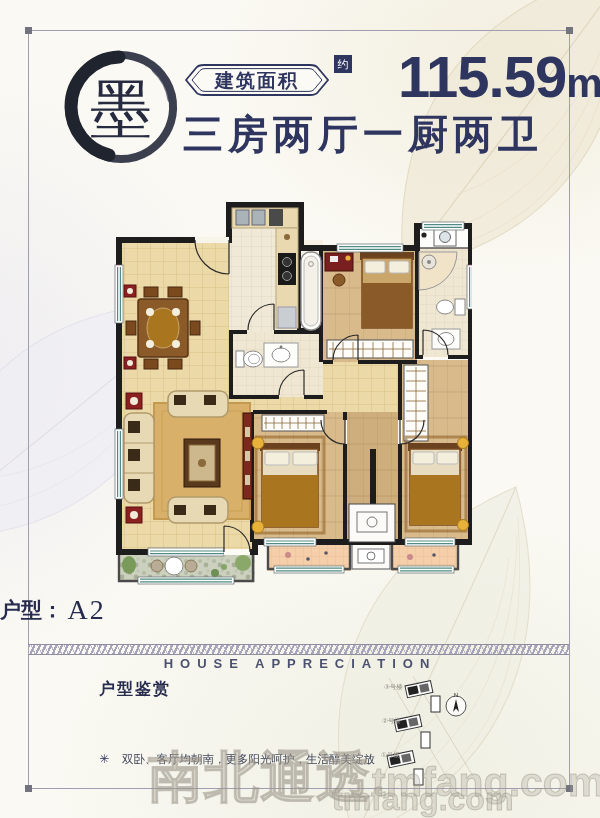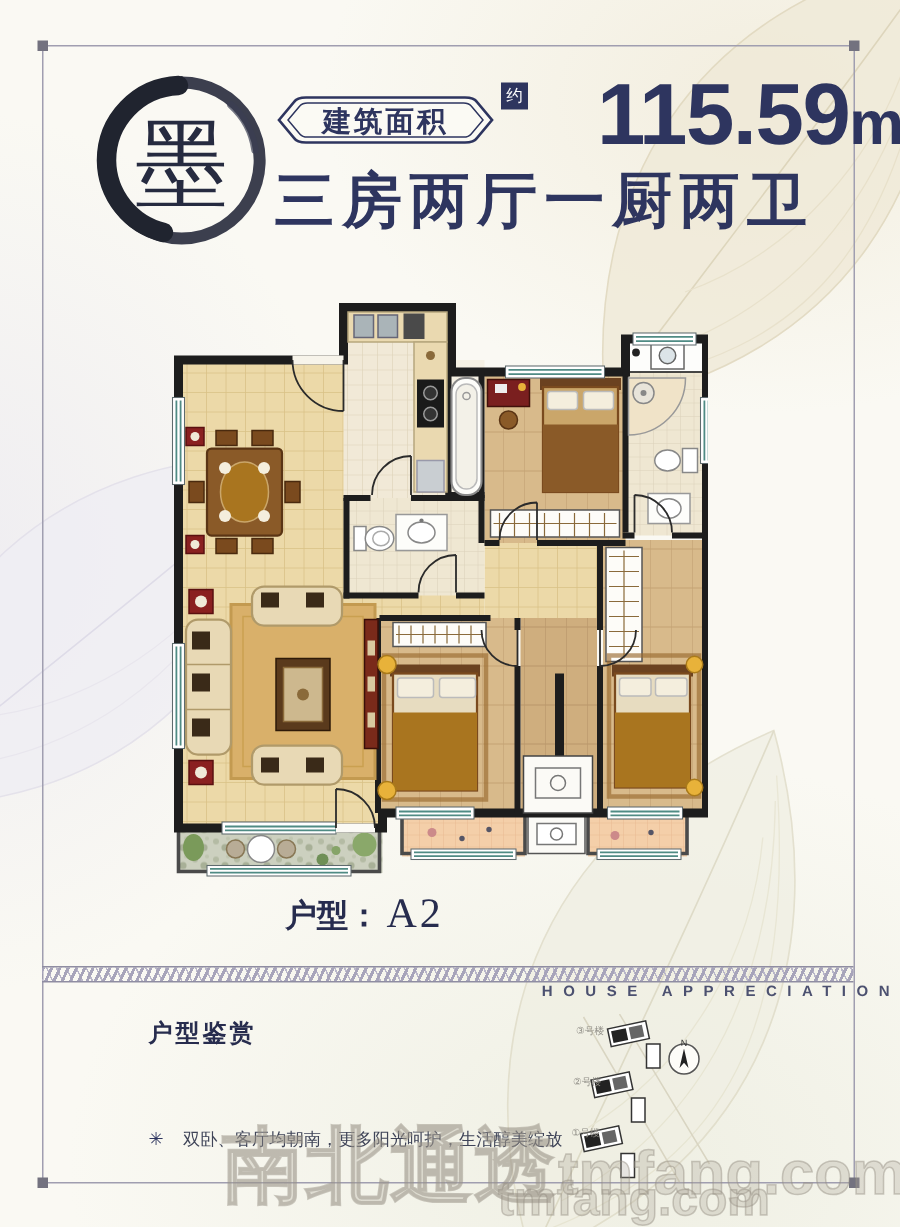--- a/index.html
+++ b/index.html
@@ -25,30 +25,30 @@
                font-weight:bold;font-size:58px;line-height:1;letter-spacing:-1px;white-space:nowrap;margin-left:47px;}
   .area-number .unit{font-size:41px;font-weight:bold;}
   .subtitle{position:absolute;left:183px;top:112px;z-index:2;color:#2e355f;
             font-weight:bold;font-size:40px;line-height:1.1;letter-spacing:5px;white-space:nowrap;}
 
   .floorplan{position:absolute;left:112px;top:197px;width:360px;height:394px;z-index:2;}
   .wf{fill:#ffffff;stroke:#5f6b6e;stroke-width:.7;}
   .wl{stroke:#4f8b84;stroke-width:1.2;fill:none;}
   .door{stroke:#2b2b2b;stroke-width:1.2;fill:none;}
 
-  .unit-row{position:absolute;left:0;top:594px;width:486px;text-align:center;z-index:2;color:#272c4e;}
+  .unit-row{position:absolute;left:0;top:594px;width:486px;text-align:left;z-index:2;color:#272c4e;}
   .unit-row .lbl{font-size:21px;font-weight:bold;vertical-align:middle;}
   .unit-row .val{font-family:"Liberation Serif","DejaVu Serif",serif;font-size:28px;vertical-align:middle;letter-spacing:2px;}
 
   .divider-band{position:absolute;left:28px;top:644px;width:541px;height:9px;z-index:2;
       border-top:1px solid #8f8da2;border-bottom:1px solid #8f8da2;
       background:repeating-linear-gradient(115deg,#a7a4ba 0 2px,rgba(255,255,255,0) 2px 5px),
                  repeating-linear-gradient(65deg,#b9b6c9 0 1px,rgba(255,255,255,0) 1px 6px);}
-  .divider-caption{position:absolute;left:0;top:656px;width:600px;text-align:right;z-index:2;
-      font-size:10px;font-weight:bold;letter-spacing:7px;color:#4c5170;}
+  .divider-caption{position:absolute;left:0;top:656px;width:600px;text-align:center;z-index:2;
+      font-size:13px;font-weight:bold;letter-spacing:7px;color:#4c5170;}
 
   .app-heading{position:absolute;left:99px;top:679px;z-index:2;font-size:16px;font-weight:bold;
       color:#272c4e;letter-spacing:2px;}
   .bullet{position:absolute;left:99px;z-index:2;font-size:11.5px;color:#3f4458;white-space:nowrap;}
   .bullet .mark{color:#2e355f;font-size:12px;margin-right:13px;}
   .b0{top:702px}.b1{top:727px}.b2{top:752px}
 
   .siteplan{position:absolute;left:383px;top:676px;width:96px;height:118px;z-index:2;}
   .siteplan .bl{position:absolute;font-size:6.5px;color:#8f8d86;white-space:nowrap;}
   .bl0{left:1px;top:7px}.bl1{left:-1px;top:41px}.bl2{left:-2px;top:75px}

